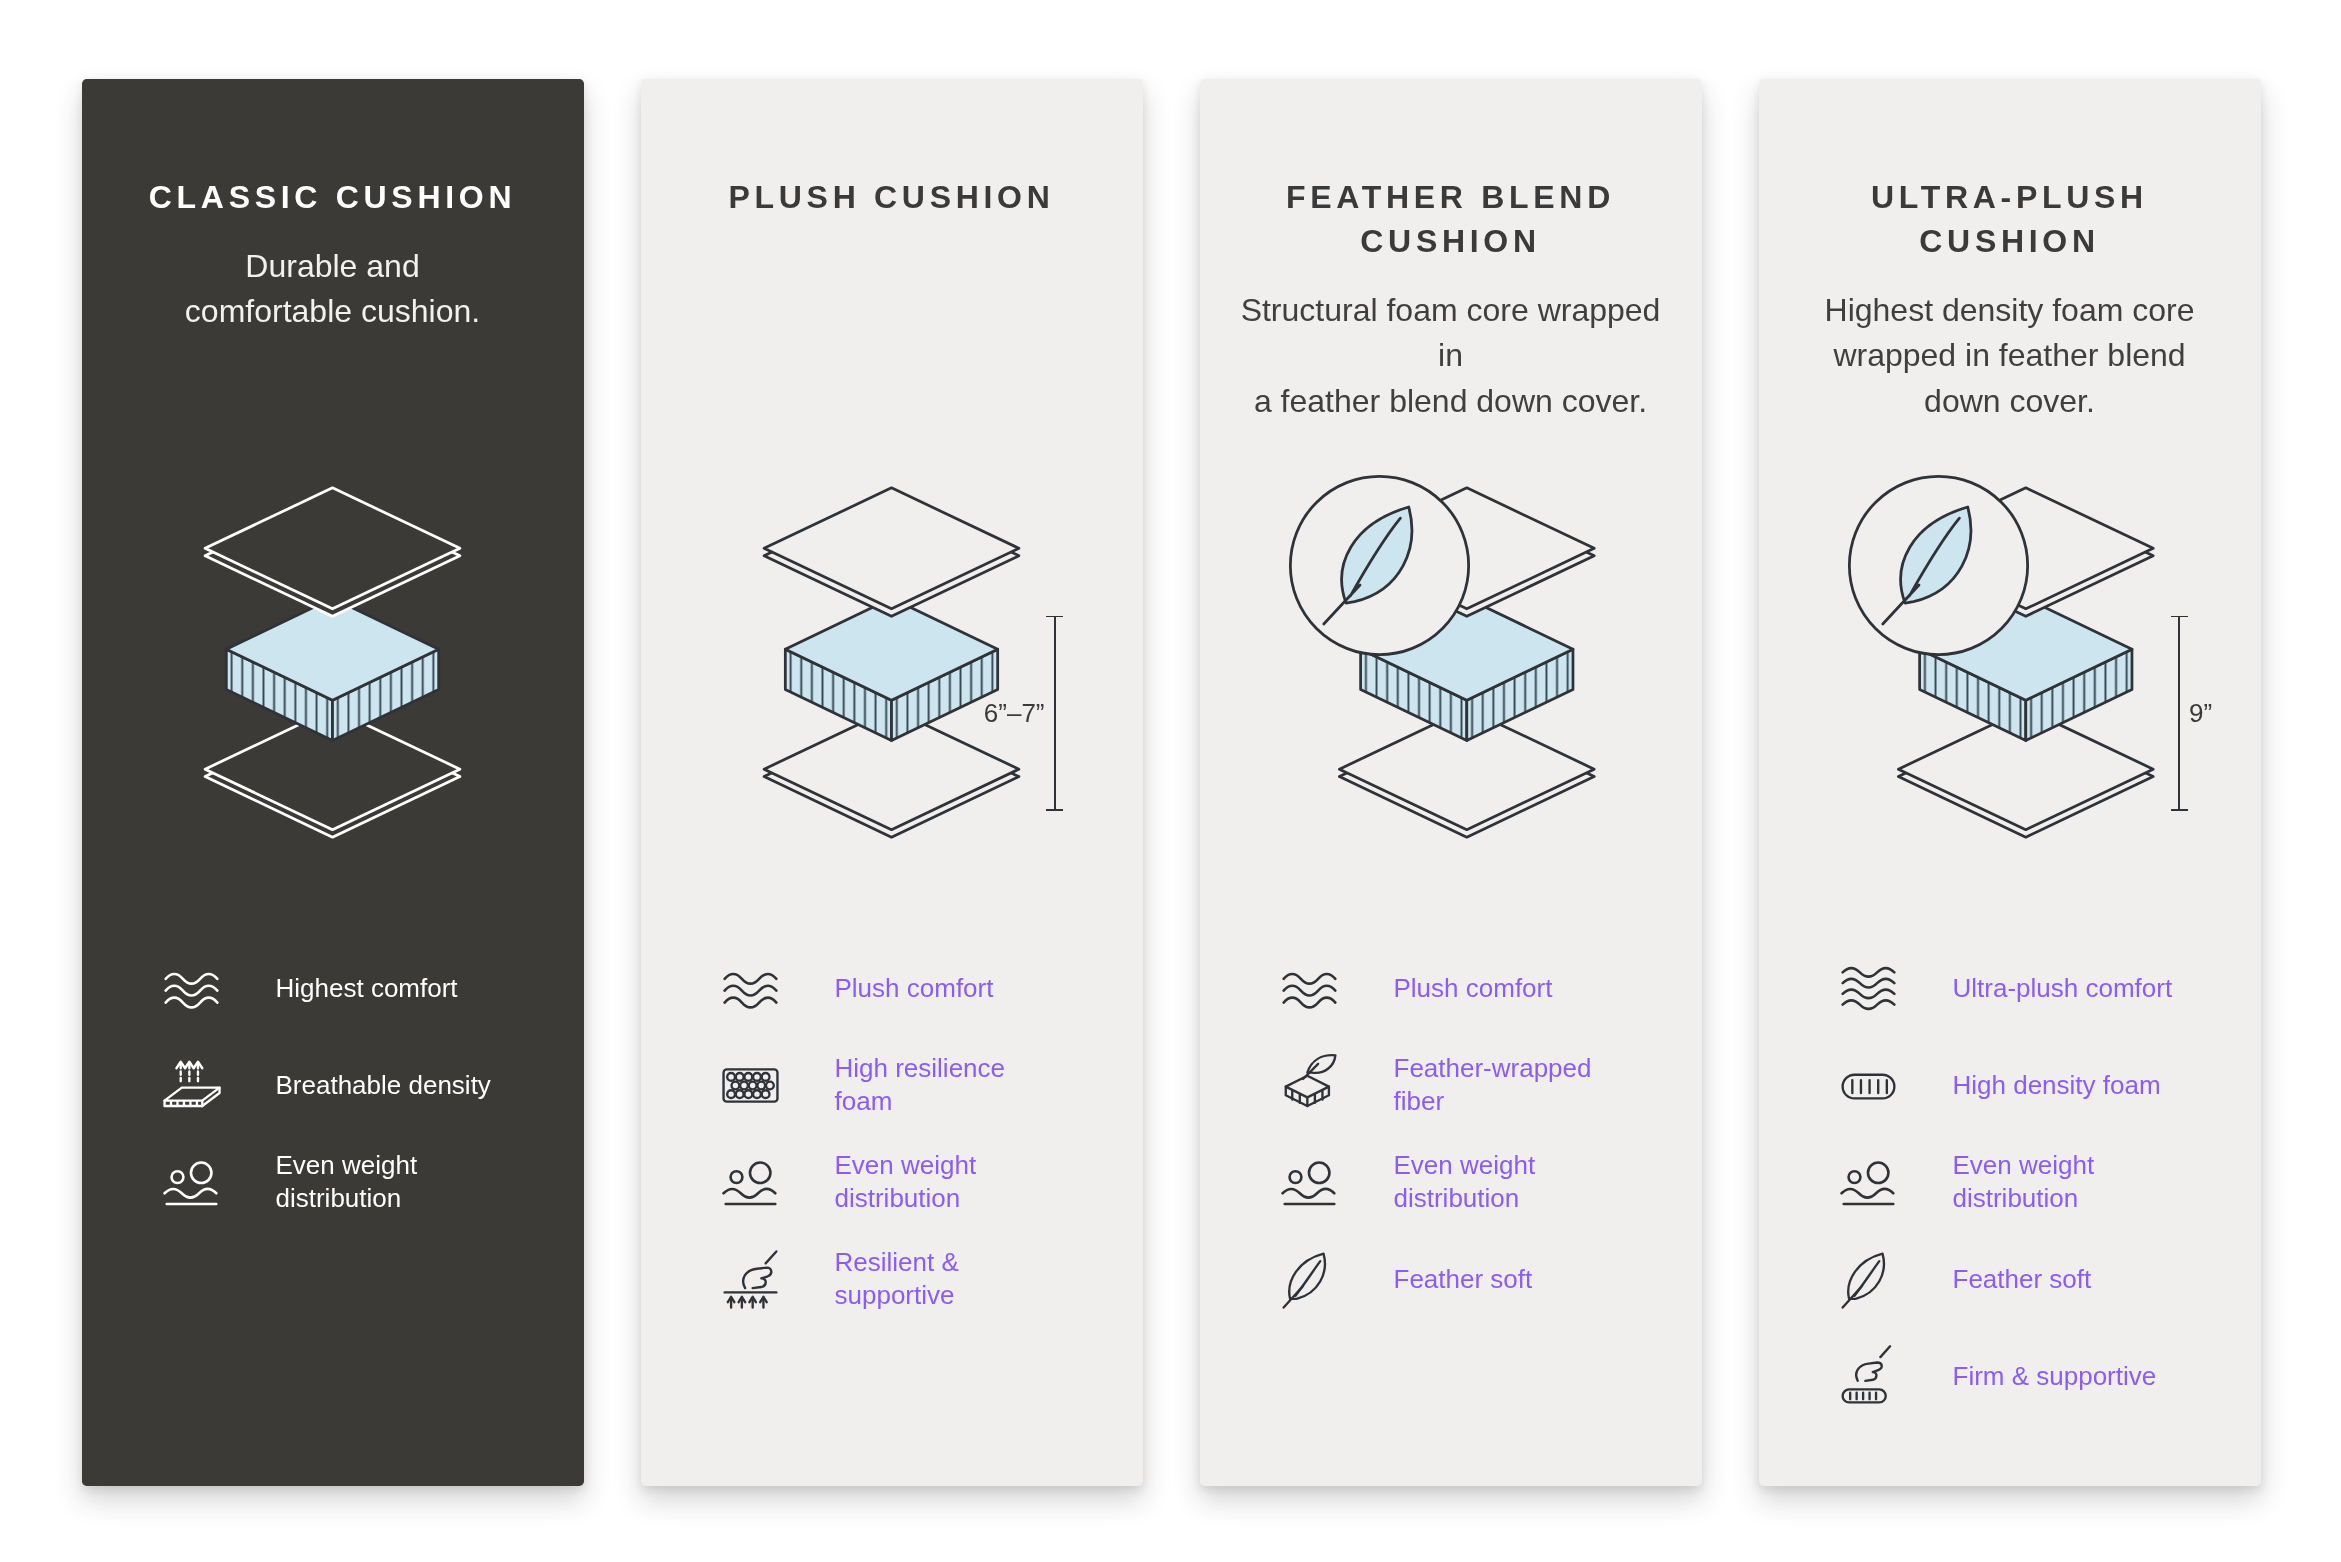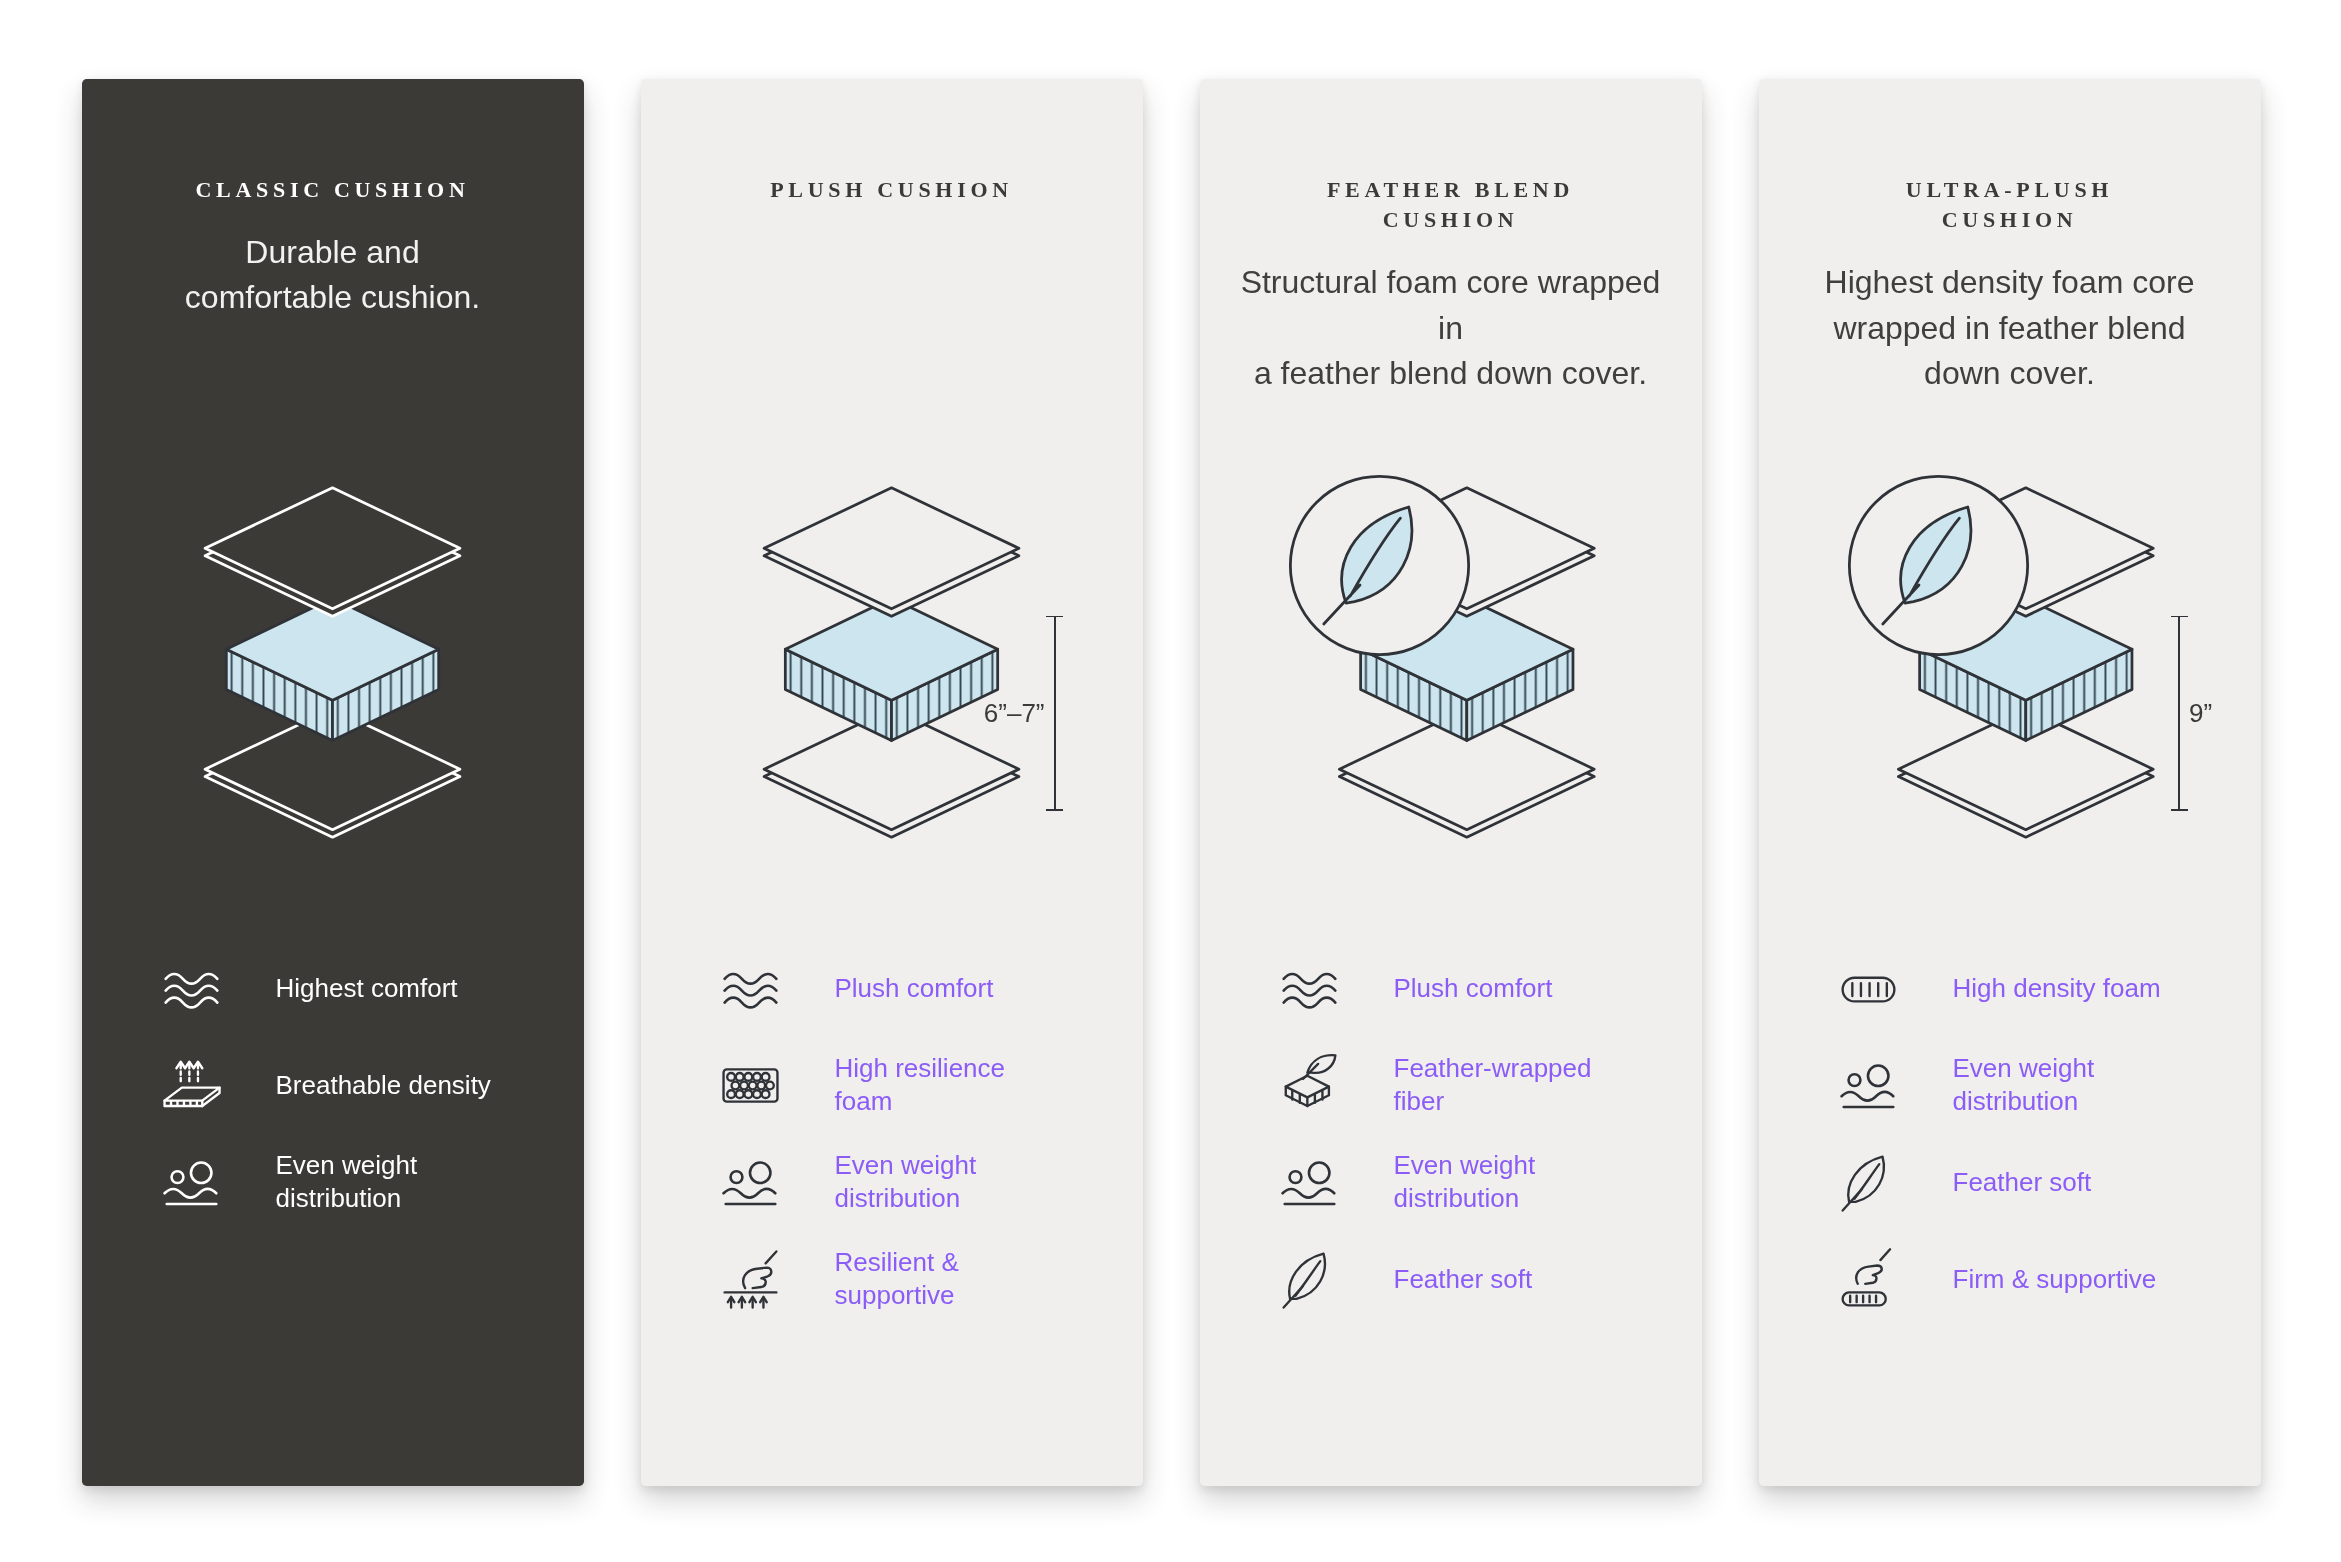--- a/index.html
+++ b/index.html
@@ -24,27 +24,26 @@
     --line:#2f3338;
     background:var(--panel-bg);
   }
   .panel.dark {
     --panel-bg:#3b3a37;
     --line:#ffffff;
   }
   .p-head { height:277px; }
   .p-title {
     margin:0;
-    font-size:22px; font-weight:bold;
+    font-size:32px; font-weight:bold;
     letter-spacing:4.7px;
     line-height:1.38;
     text-align:center;
     white-space:pre-line;
     color:#3a3a3a;
-    font-family:Liberation Serif, serif;
   }
   .panel.dark .p-title { color:#ffffff; }
   .p-desc {
     margin:24.5px 0 0 0;
     font-size:32px; line-height:1.42;
     text-align:center;
     white-space:pre-line;
     color:#3f3f3f;
   }
   .panel.dark .p-desc { color:#f2f1ef; }
@@ -387,20 +386,28 @@
         </svg>
       <div class="measure label-right">
         <span class="m-line"></span>
         <span class="m-label">9”</span>
       </div>
     </div>
     <ul class="features">
       <li class="feature">
         <span class="f-icon">
             <svg viewBox="0 0 64 64">
+              <use href="#i-wave4"></use>
+            </svg>
+          </span>
+        <span class="f-label">Ultra-plush comfort</span>
+      </li>
+      <li class="feature">
+        <span class="f-icon">
+            <svg viewBox="0 0 64 64">
               <use href="#i-dense"></use>
             </svg>
           </span>
         <span class="f-label">High density foam</span>
       </li>
       <li class="feature">
         <span class="f-icon">
             <svg viewBox="0 0 64 64">
               <use href="#i-weight"></use>
             </svg>

